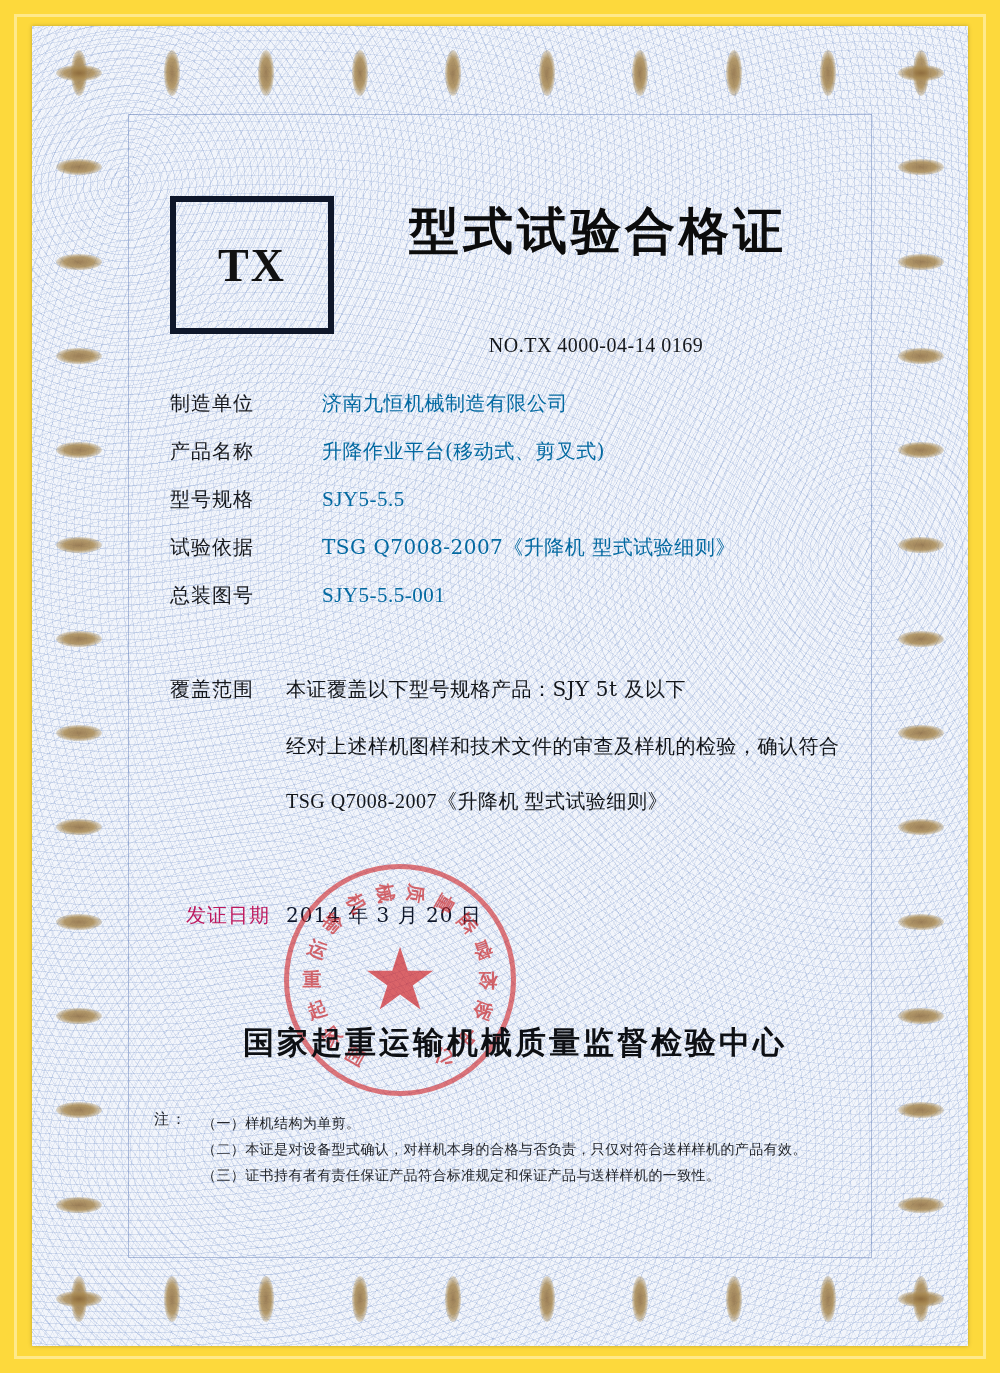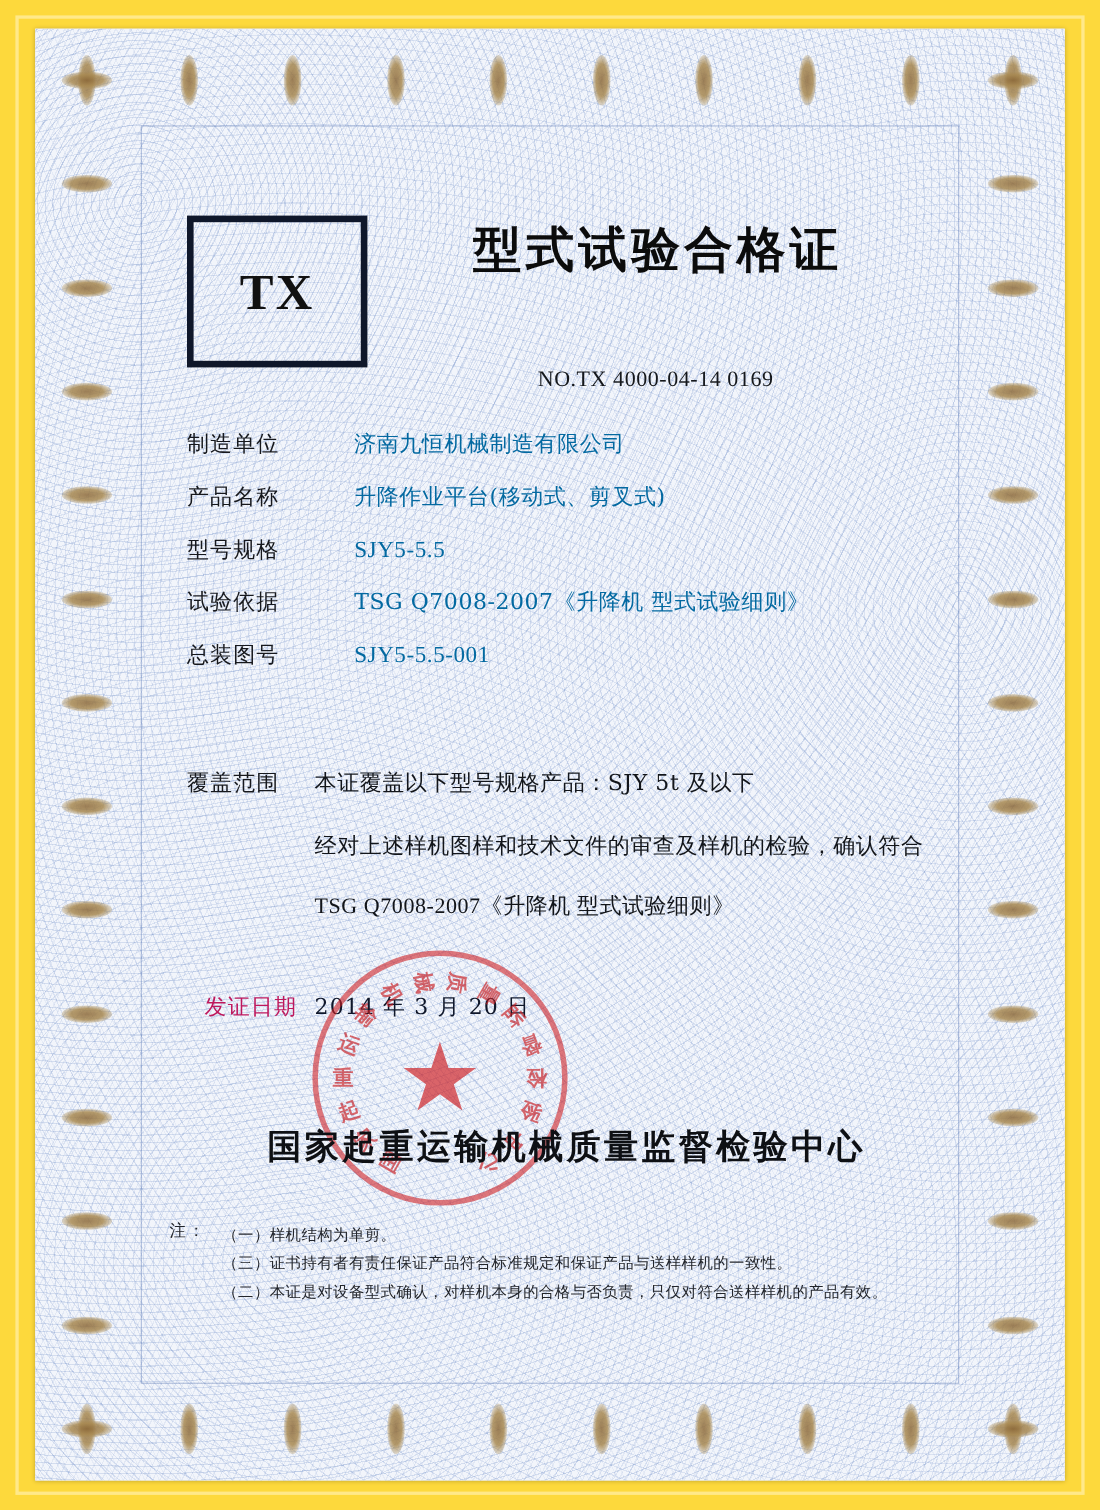--- a/index.html
+++ b/index.html
@@ -137,21 +137,21 @@
     font-family: "DejaVu Serif", serif;
     font-size: 30px;
     letter-spacing: 16px;
     color: #111;
     text-indent: 16px;
     font-weight: 600;
   }
   .title-big {
     margin-top: 14px;
     font-family: "DejaVu Serif", serif;
-    font-size: 44px;
+    font-size: 50px;
     font-weight: 700;
     letter-spacing: 4px;
     color: #0c0c0c;
     text-indent: 4px;
   }
   .cert-no {
     position: absolute;
     left: 200px;
     top: 212px;
     width: 520px;
@@ -190,21 +190,21 @@
     margin-left: 36px;
   }
   .field-value.mono-ish {
     font-family: "Liberation Serif", serif;
     font-size: 21px;
   }
 
   .coverage {
     position: absolute;
     left: 34px;
-    top: 576px;
+    top: 554px;
     width: 700px;
   }
   .coverage-row {
     display: flex;
     align-items: baseline;
   }
   .coverage-label {
     width: 116px;
     flex: none;
     font-family: "DejaVu Serif", serif;
@@ -479,20 +479,20 @@
           </div>
         <div class="seal-star">★</div>
       </div>
 
       <div class="org-name">国家起重运输机械质量监督检验中心</div>
 
       <div class="notes">
         <div class="notes-label">注：</div>
         <div class="notes-list">
           <div class="note-item">（一）样机结构为单剪。</div>
+          <div class="note-item">（二）本证是对设备型式确认，对样机本身的合格与否负责，只仅对符合送样样机的产品有效。</div>
           <div class="note-item">（三）证书持有者有责任保证产品符合标准规定和保证产品与送样样机的一致性。</div>
-          <div class="note-item">（二）本证是对设备型式确认，对样机本身的合格与否负责，只仅对符合送样样机的产品有效。</div>
         </div>
       </div>
 
     </div>
   </div>
 </div>
 
 </body></html>

